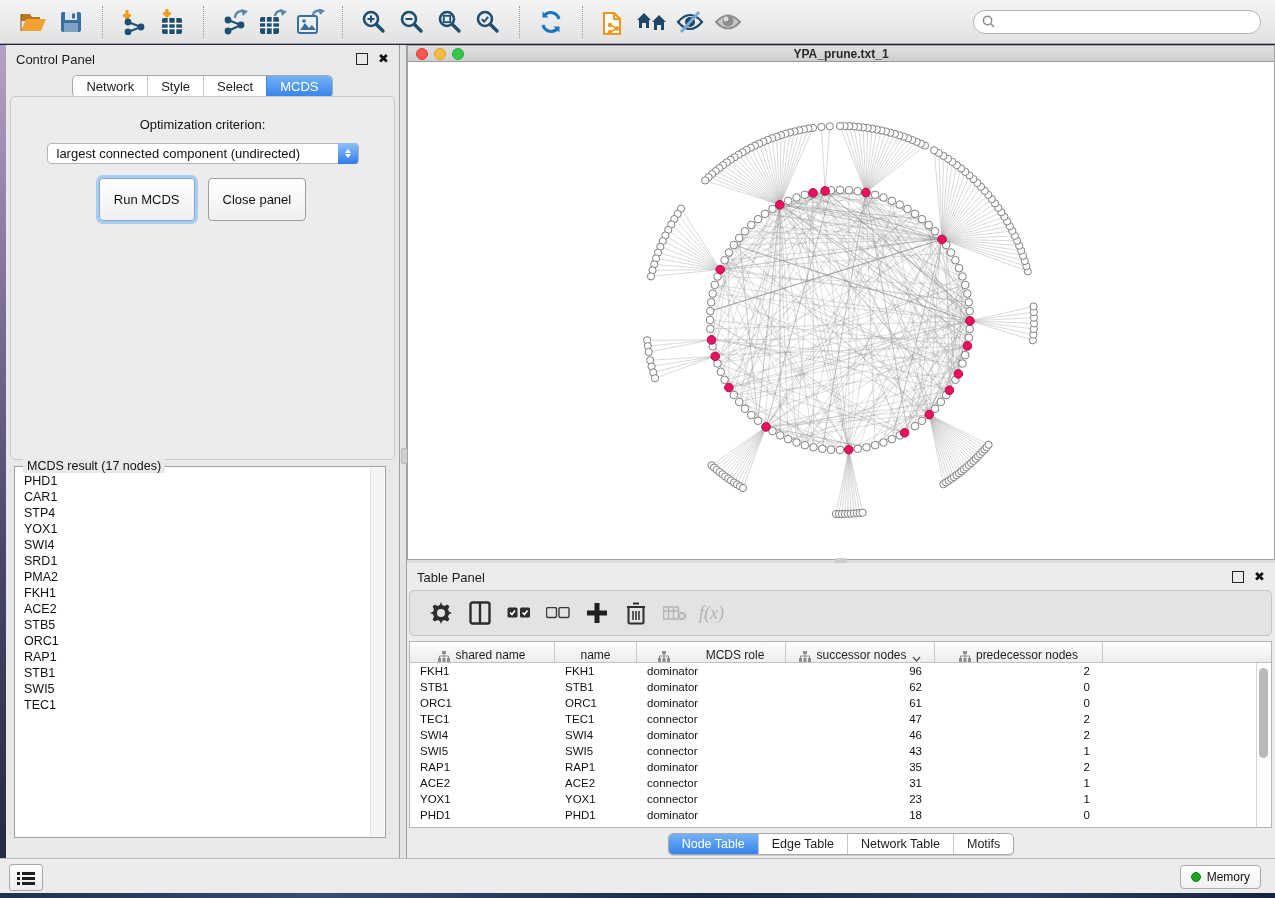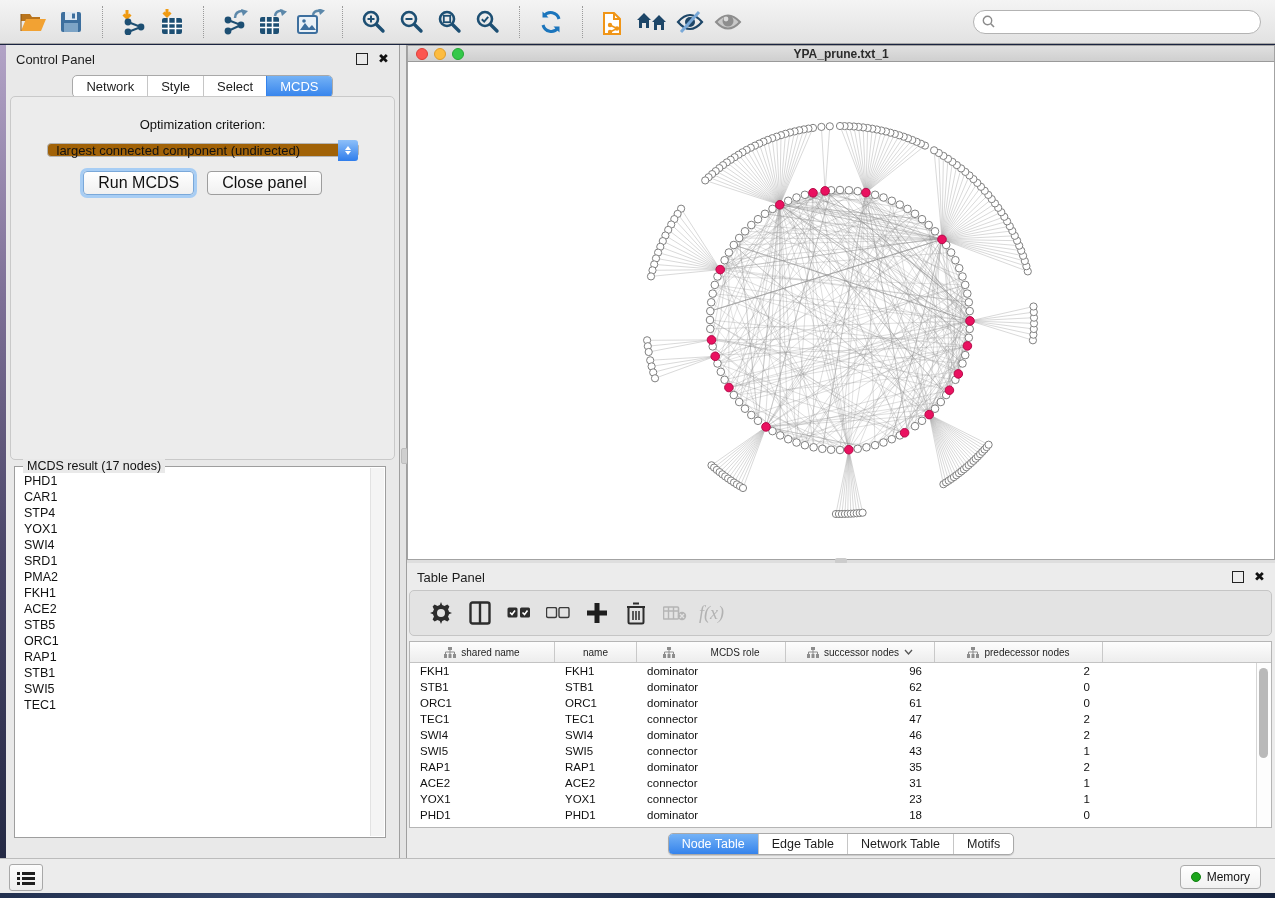--- a/index.html
+++ b/index.html
@@ -40,31 +40,31 @@
   .float-ico{width:10px;height:10px;border:1.5px solid #222;display:inline-block;}
   .close-ico{font-size:13px;font-weight:bold;color:#111;line-height:10px;}
   .seg{display:inline-flex;background:#fff;border:1px solid #a9a9a9;border-radius:5px;overflow:hidden;font-size:13px;}
   .seg-item{padding:3px 13px;border-left:1px solid #c6c6c6;color:#1d1d1d;white-space:nowrap;}
   .seg-item:first-child{border-left:none;}
   .seg-item.active{background:linear-gradient(#74b2f6,#3583ec);color:#fff;border-left-color:#3583ec;}
   #cp-tabs-row{display:flex;justify-content:center;margin-top:4px;}
   #cp-subpanel{position:absolute;left:4px;top:51px;width:385px;height:364px;
     background:#ececec;border:1px solid #c9c9c9;border-radius:5px;box-sizing:border-box;text-align:center;}
   #opt-label{margin-top:20px;font-size:13px;color:#111;}
-  #opt-select{margin:11px auto 0 auto;width:312px;height:14px;background:#a16207;border:1px solid #b4b4b4;
+  #opt-select{margin:11px auto 0 auto;width:312px;height:21px;background:#ffffff;border:1px solid #b4b4b4;
     border-radius:4px;display:flex;align-items:center;box-sizing:border-box;font-size:13px;color:#111;}
   #opt-select .sel-text{flex:1;text-align:left;padding-left:9px;white-space:nowrap;overflow:hidden;}
   #opt-select .sel-cap{width:20px;height:21px;border-radius:0 3px 3px 0;
     background:linear-gradient(#8ec0f9,#2f7deb);display:flex;flex-direction:column;align-items:center;justify-content:center;gap:1px;}
   .chev{width:0;height:0;border-left:3.5px solid transparent;border-right:3.5px solid transparent;}
   .chev.up{border-bottom:4px solid #fff;}
   .chev.down{border-top:4px solid #fff;}
   #cp-buttons{margin-top:14px;display:flex;justify-content:center;gap:13px;}
   .mac-btn{background:linear-gradient(#ffffff,#f0f0f0);border:1px solid #9d9d9d;border-radius:4px;
-    font-size:16px;color:#111;padding:2px 14px;font-family:inherit;}
+    font-size:13px;color:#111;padding:13px 14px;font-family:inherit;}
   .mac-btn.focusring{box-shadow:0 0 0 3px #a7cdf4;border-color:#7aa8d9;}
   #mcds-fieldset{position:absolute;left:8px;top:421px;width:372px;height:372px;
     border:1px solid #9e9e9e;background:#fff;box-sizing:border-box;}
   #mcds-legend{position:absolute;top:-8px;left:8px;background:#e9e9e9;padding:0 4px;font-size:12.5px;color:#111;}
   #mcds-list{position:absolute;left:1px;top:6px;right:15px;bottom:1px;overflow:hidden;
     font-size:12.5px;color:#111;padding-left:8px;line-height:16px;}
   #mcds-scroll{position:absolute;top:1px;right:1px;bottom:1px;width:13px;background:#f4f4f4;border-left:1px solid #e2e2e2;}
   
   #v-splitter{position:absolute;left:400px;top:45px;width:7px;height:813px;background:#e4e4e4;border-right:1px solid #9f9f9f;box-sizing:border-box;}
   #v-handle{position:absolute;left:1px;top:403px;width:5px;height:14px;background:#cfcfcf;border:1px solid #bdbdbd;border-radius:2px;}
@@ -83,22 +83,22 @@
     border:1px solid #a3a3a3;border-top:none;box-sizing:border-box;}
   
   #table-panel{position:absolute;left:407px;top:563px;width:868px;height:295px;background:#ececec;box-sizing:border-box;}
   #tp-toolbar{position:absolute;left:2px;top:27px;width:863px;height:46px;background:#e3e3e3;
     border:1px solid #c5c5c5;border-radius:5px;box-sizing:border-box;display:flex;align-items:center;padding-left:16px;gap:9px;}
   .tp-btn{width:30px;height:32px;display:flex;align-items:center;justify-content:center;}
   #fx-label{font-family:"Liberation Serif","DejaVu Serif",serif;font-style:italic;font-size:18px;color:#b2b2b2;}
   #tp-table{position:absolute;left:2px;top:78px;width:863px;height:187px;background:#fff;
     border:1px solid #b5b5b5;box-sizing:border-box;}
   #tp-header{display:flex;height:21px;background:linear-gradient(#fdfdfd,#ededed);border-bottom:1px solid #c3c3c3;box-sizing:border-box;}
-  .th{display:flex;align-items:center;justify-content:center;gap:5px;border-right:1px solid #c9c9c9;
-    font-size:10px;color:#1e1e1e;box-sizing:border-box;height:20px;white-space:nowrap;}
+  .th{display:flex;align-items:flex-end;justify-content:center;gap:5px;border-right:1px solid #c9c9c9;
+    font-size:12px;color:#1e1e1e;box-sizing:border-box;height:20px;white-space:nowrap;}
   .th.filler{border-right:none;flex:1;}
   #tp-rows{position:absolute;left:0;top:21px;right:14px;bottom:0;overflow:hidden;}
   .tr{display:flex;height:16px;align-items:center;font-size:11.5px;color:#111;}
   .td{box-sizing:border-box;padding-left:10px;white-space:nowrap;overflow:hidden;}
   .td.num{text-align:right;padding-left:0;padding-right:13px;}
   #tp-scroll{position:absolute;top:21px;right:0;bottom:0;width:14px;background:#fdfdfd;border-left:1px solid #d5d5d5;}
   #tp-thumb{position:absolute;left:2px;top:5px;width:9px;height:90px;background:#b9b9b9;border-radius:5px;}
   #tp-tabs-row{position:absolute;left:0;top:270px;width:100%;display:flex;justify-content:center;}
   #tp-tabs-row .seg{font-size:12.5px;box-shadow:0 1px 1px rgba(0,0,0,.15);}
   

